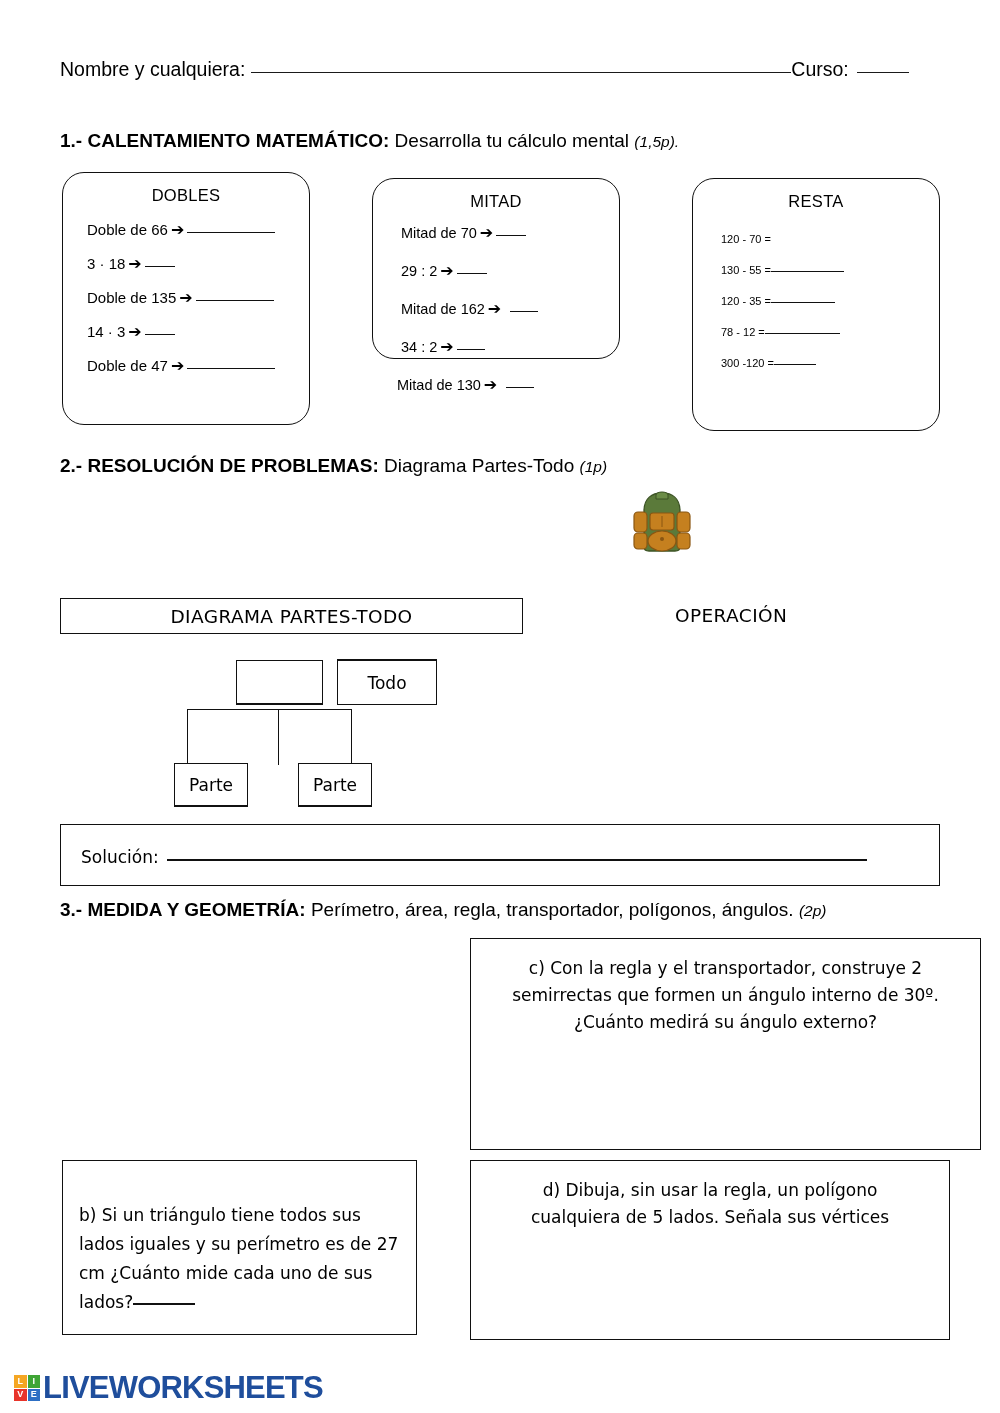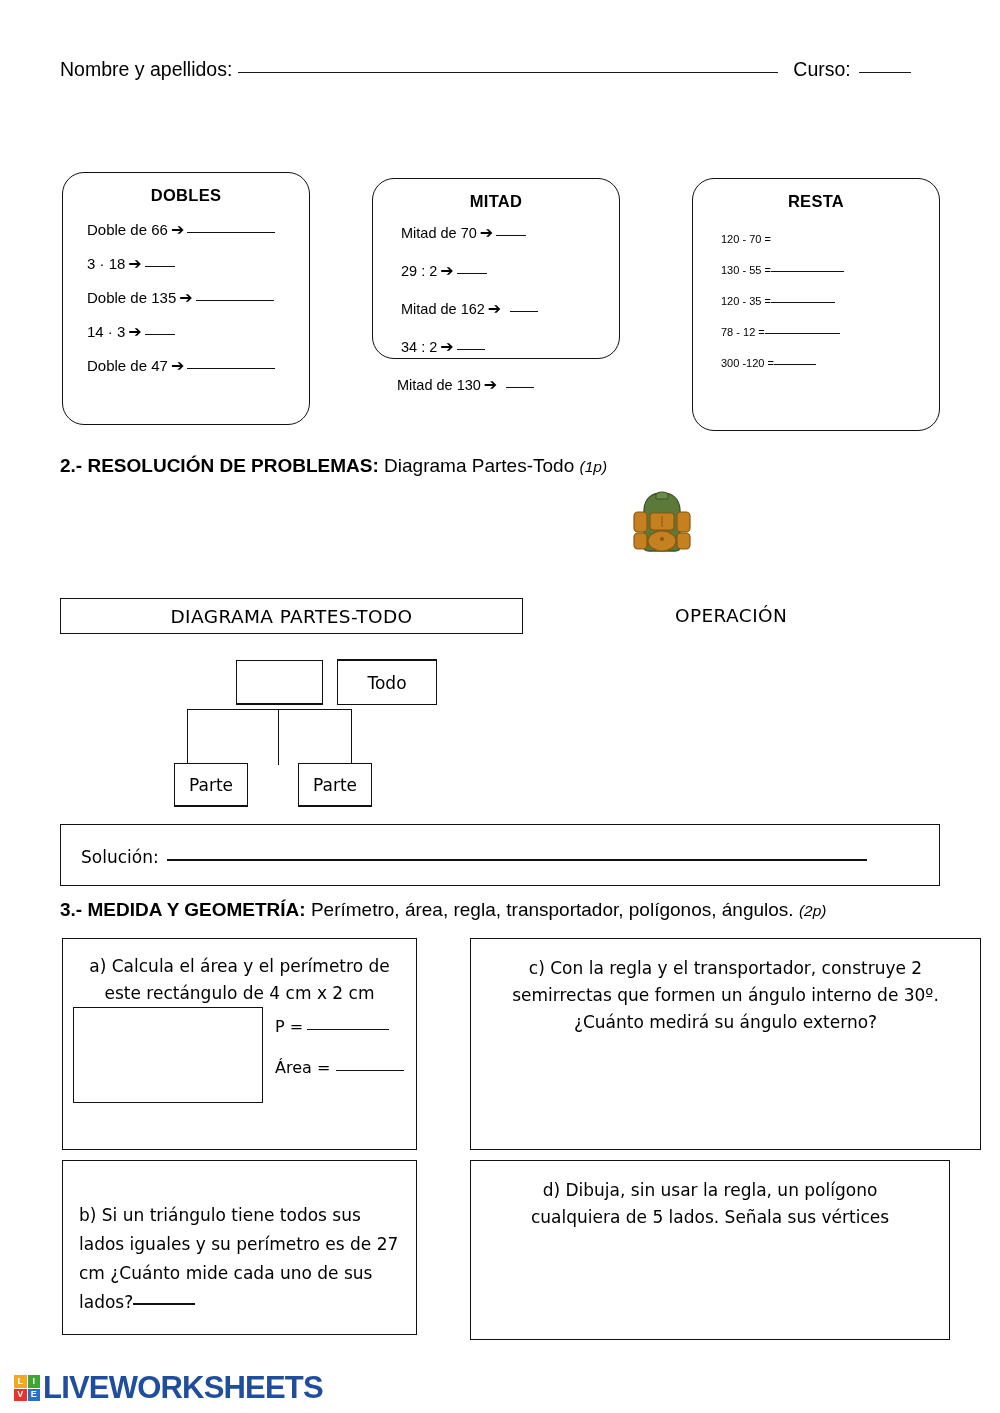--- a/index.html
+++ b/index.html
@@ -34,21 +34,21 @@
   .hdr-label { white-space: nowrap; }
   .rule {
     flex: 0 0 auto;
     border-bottom: 1.6px solid #1a1a1a;
     height: 0;
     position: relative;
     top: -3px;
   }
   .rule-name { width: 540px; margin-left: 6px; }
   .rule-curso { width: 52px; margin-left: 8px; }
-  .hdr-curso { margin-left: 15px; white-space: nowrap; }
+  .hdr-curso { margin-left: 0; white-space: nowrap; }
 
   
   .sec-heading {
     position: absolute;
     font-size: 19px;
     white-space: nowrap;
   }
   .sec-heading b { font-weight: bold; }
   .sec-heading .pts {
     font-style: italic;
@@ -58,21 +58,21 @@
   
   .rbox {
     position: absolute;
     border: 1.6px solid #111;
     border-radius: 22px;
     background: #fff;
     box-sizing: border-box;
   }
   .rbox-title {
     text-align: center;
-    font-weight: bold;
+    font-weight: normal;
     font-size: 16.5px;
     letter-spacing: .3px;
     margin-top: 13px;
   }
   .rbox-list {
     margin: 0;
     padding: 0;
     list-style: none;
   }
   .rbox-list li {
@@ -283,26 +283,32 @@
     margin-left: 3px;
     font-family: "Liberation Sans", sans-serif;
   }
 </style>
 </head>
 <body>
 
 <div class="page">
 
   <div class="header-row">
-    <span class="hdr-label">Nombre y apellidos:</span>
+    <span class="hdr-label">Nombre y cualquiera:</span>
     <span class="rule rule-name"></span>
     <span class="hdr-curso">Curso:</span>
     <span class="rule rule-curso"></span>
   </div>
 
+  <div class="sec-heading" style="left:60px; top:130px;">
+    <b>1.-</b>
+    <b>CALENTAMIENTO MATEMÁTICO:</b>
+    <span>Desarrolla tu cálculo mental</span>
+    <span class="pts">(1,5p).</span>
+  </div>
 
   <div class="rbox" id="box-dobles" style="left:62px; top:172px; width:248px; height:253px;">
     <div class="rbox-title">DOBLES</div>
     <ul class="rbox-list">
       <li>
         <span>Doble de 66</span>
         <span class="arrow">➔</span>
         <span class="ans" style="width:88px"></span>
       </li>
       <li>
@@ -428,34 +434,20 @@
     </div>
   </div>
 
   <div class="sec-heading" style="left:60px; top:899px;">
     <b>3.-</b>
     <b>MEDIDA Y GEOMETRÍA:</b>
     <span>Perímetro, área, regla, transportador, polígonos, ángulos.</span>
     <span class="pts">(2p)</span>
   </div>
 
-  <div class="panel panel-a">
-    <p class="panel-text">a) Calcula el área y el perímetro de este rectángulo de 4 cm x 2 cm</p>
-    <div class="rect-fig"></div>
-    <div class="pa-fields">
-      <div>
-        <span>P =</span>
-        <span class="pa-rule-p"></span>
-      </div>
-      <div>
-        <span>Área =</span>
-        <span class="pa-rule-a"></span>
-      </div>
-    </div>
-  </div>
 
   <div class="panel panel-c">
     <p class="panel-text">c) Con la regla y el transportador, construye 2 semirrectas que formen un ángulo interno de 30º. ¿Cuánto medirá su ángulo externo?</p>
   </div>
 
   <div class="panel panel-b">
     <p class="panel-text"><span>b) Si un triángulo tiene todos sus lados iguales y su perímetro es de 27 cm ¿Cuánto mide cada uno de sus lados?</span><span class="pb-rule"></span></p>
   </div>
 
   <div class="panel panel-d">

